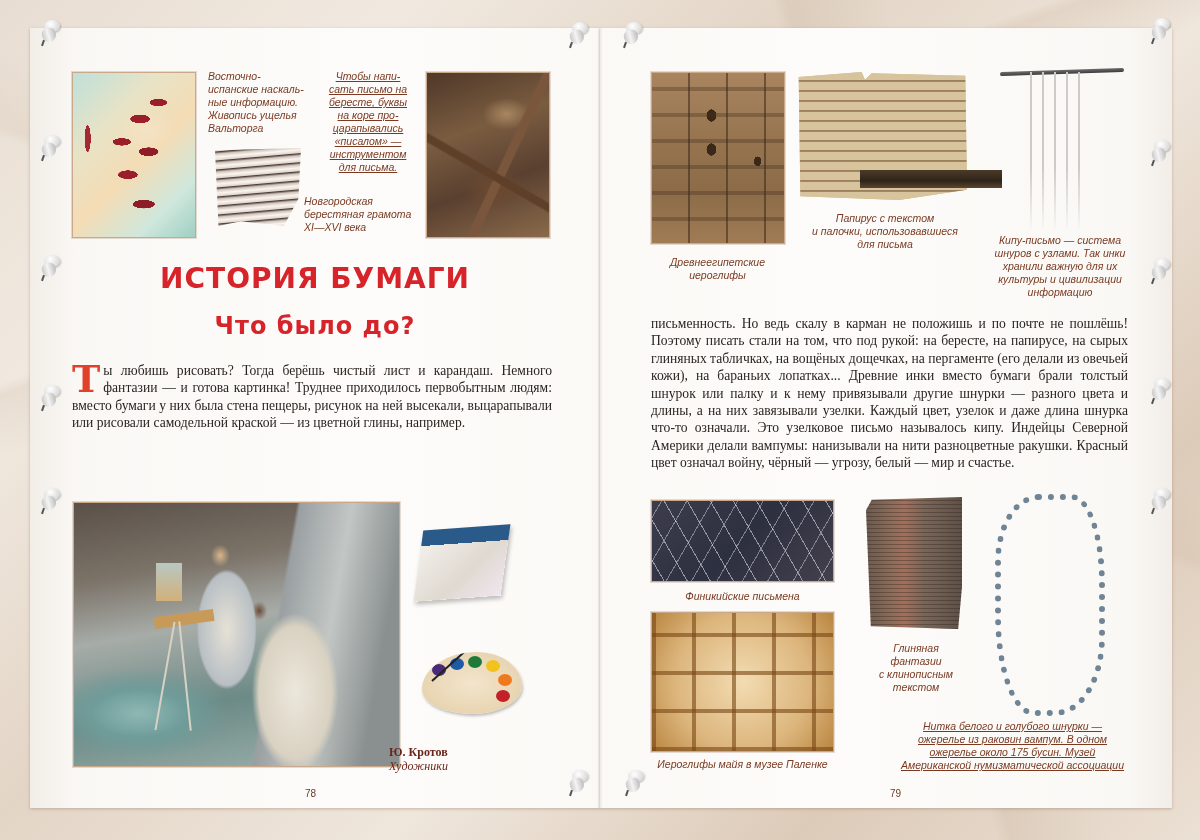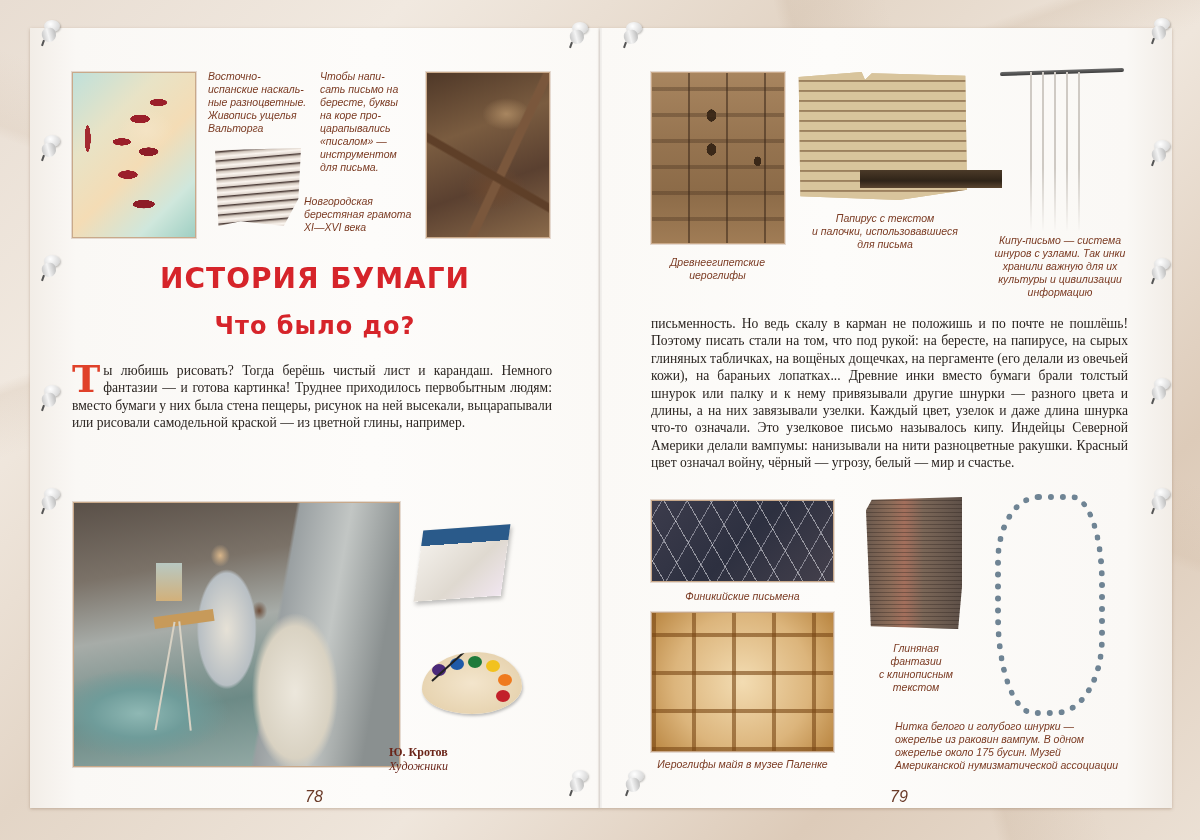--- a/index.html
+++ b/index.html
@@ -29,33 +29,33 @@
   .pin .head { position:absolute; left: 6px; top: 0; width: 16px; height: 12px; border-radius: 50%;
     background: radial-gradient(circle at 40% 35%, #ffffff, #dcdcdc 70%, #b5b5b5); box-shadow: 1px 1px 2px rgba(0,0,0,0.25); }
   .pin .body { position:absolute; left: 4px; top: 8px; width: 14px; height: 14px; border-radius: 40% 40% 50% 50%;
     background: linear-gradient(90deg, #c9c9c9, #f4f4f4 45%, #bdbdbd); transform: rotate(-15deg); }
   .pin .needle { position:absolute; left: 4px; top: 20px; width: 2px; height: 6px; background: #555; transform: rotate(20deg); }
 
   .img { position: absolute; overflow: hidden; }
   .framed { border: 1px solid #c9a98a; box-shadow: 0 0 0 1px rgba(160,120,90,0.25); }
 
   .cap { position: absolute; font-family: "Liberation Sans", sans-serif; font-style: italic; font-size: 10.5px; line-height: 13px; color: #7a3a22; }
-  .cap.right-al { text-align: left; }
+  .cap.right-al { text-align: center; text-decoration: underline; }
   .cap.center { text-align: center; }
 
   .title { position: absolute; left: 30px; width: 570px; text-align: center; color: #d6242a; font-family: "DejaVu Sans", sans-serif; font-weight: bold; letter-spacing: 1px; }
   .title.main { top: 262px; font-size: 28px; }
   .title.sub { top: 312px; font-size: 24px; }
 
   .body-text { position: absolute; font-family: "Liberation Serif", serif; font-size: 13.6px; line-height: 17.4px; color: #2a2420; text-align: justify; }
   .body-text p { text-indent: 0; }
   .body-text p.indent { text-indent: 14px; }
   .dropcap { float: left; font-family: "DejaVu Serif", serif; font-weight: bold; color: #e0412a; font-size: 38px; line-height: 30px; margin: 2px 3px 0 0; }
 
-  .pagenum { position: absolute; top: 788px; font-family: "Liberation Sans", sans-serif; font-style: italic; font-size: 16px; color: #6a3a28; }
+  .pagenum { position: absolute; top: 788px; font-family: "Liberation Sans", sans-serif; font-size: 10px; color: #6a3a28; }
   .author { position: absolute; left: 389px; top: 745px; font-family: "Liberation Serif", serif; font-size: 12px; line-height: 14px; color: #6a2418; }
   .author b { font-weight: bold; }
   .author i { }
 
   
   .cave { background:
       radial-gradient(ellipse 14px 6px at 70% 18%, #9b1f2a 60%, transparent 62%),
       radial-gradient(ellipse 16px 7px at 55% 28%, #9b1f2a 60%, transparent 62%),
       radial-gradient(ellipse 15px 6px at 40% 42%, #9b1f2a 60%, transparent 62%),
       radial-gradient(ellipse 16px 7px at 62% 48%, #8e1d28 60%, transparent 62%),
@@ -190,21 +190,21 @@
 <div class="pin" style="left:1148px;top:488px">
     <div class="head"></div>
     <div class="body"></div>
     <div class="needle"></div>
   </div>
 
 <div class="img framed cave" style="left:72px;top:72px;width:124px;height:166px"></div>
 <div class="cap" style="left:208px;top:70px;width:130px">
   <div>Восточно-</div>
   <div>испанские наскаль-</div>
-  <div>ные разноцветные.</div>
+  <div>ные информацию.</div>
   <div>Живопись ущелья</div>
   <div>Вальторга</div>
 </div>
 <div class="img birch" style="left:215px;top:148px;width:86px;height:78px"></div>
 <div class="cap" style="left:304px;top:195px;width:110px">
   <div>Новгородская</div>
   <div>берестяная грамота</div>
   <div>XI—XVI века</div>
 </div>
 <div class="cap right-al" style="left:320px;top:70px;width:96px">

